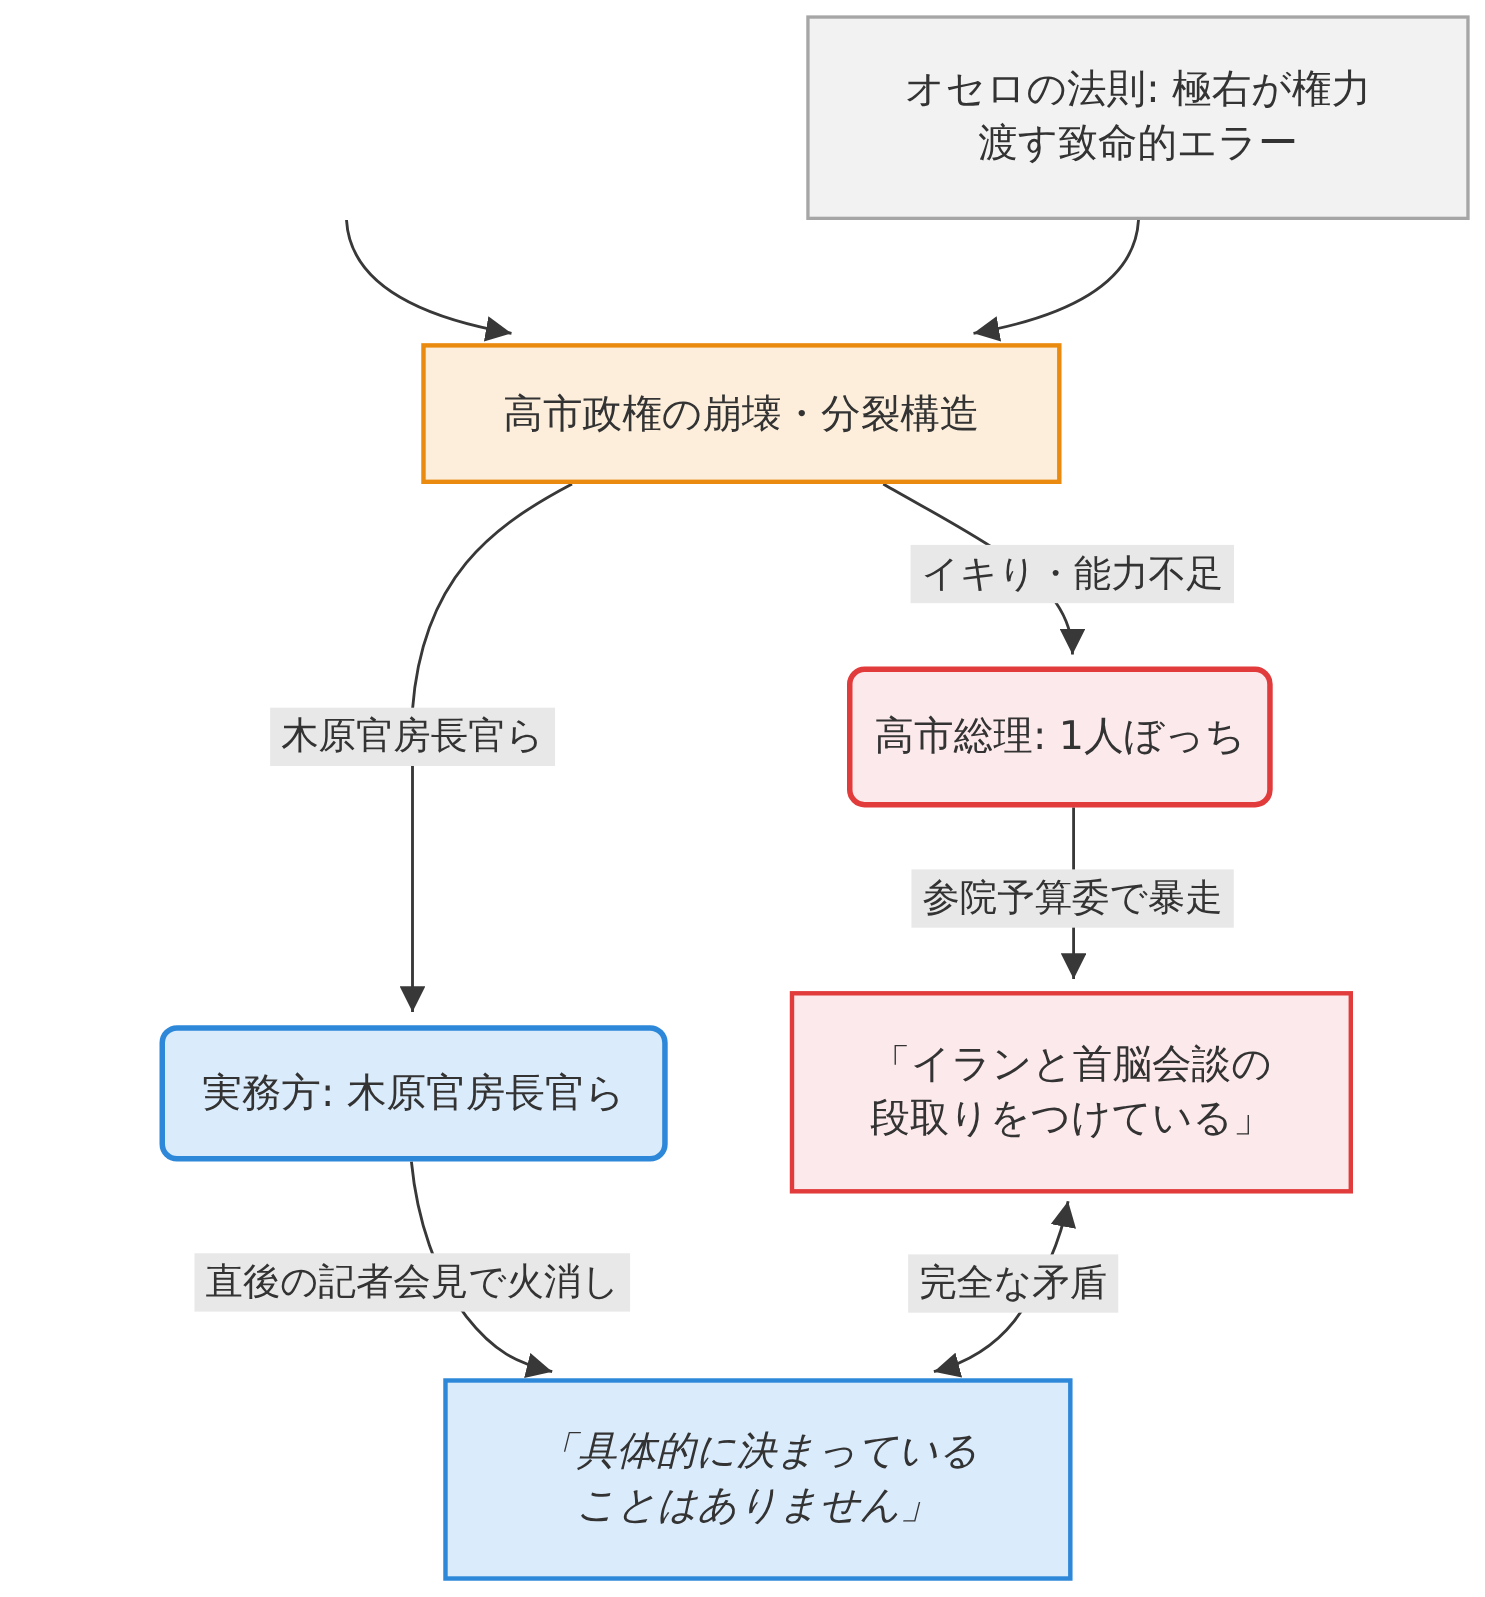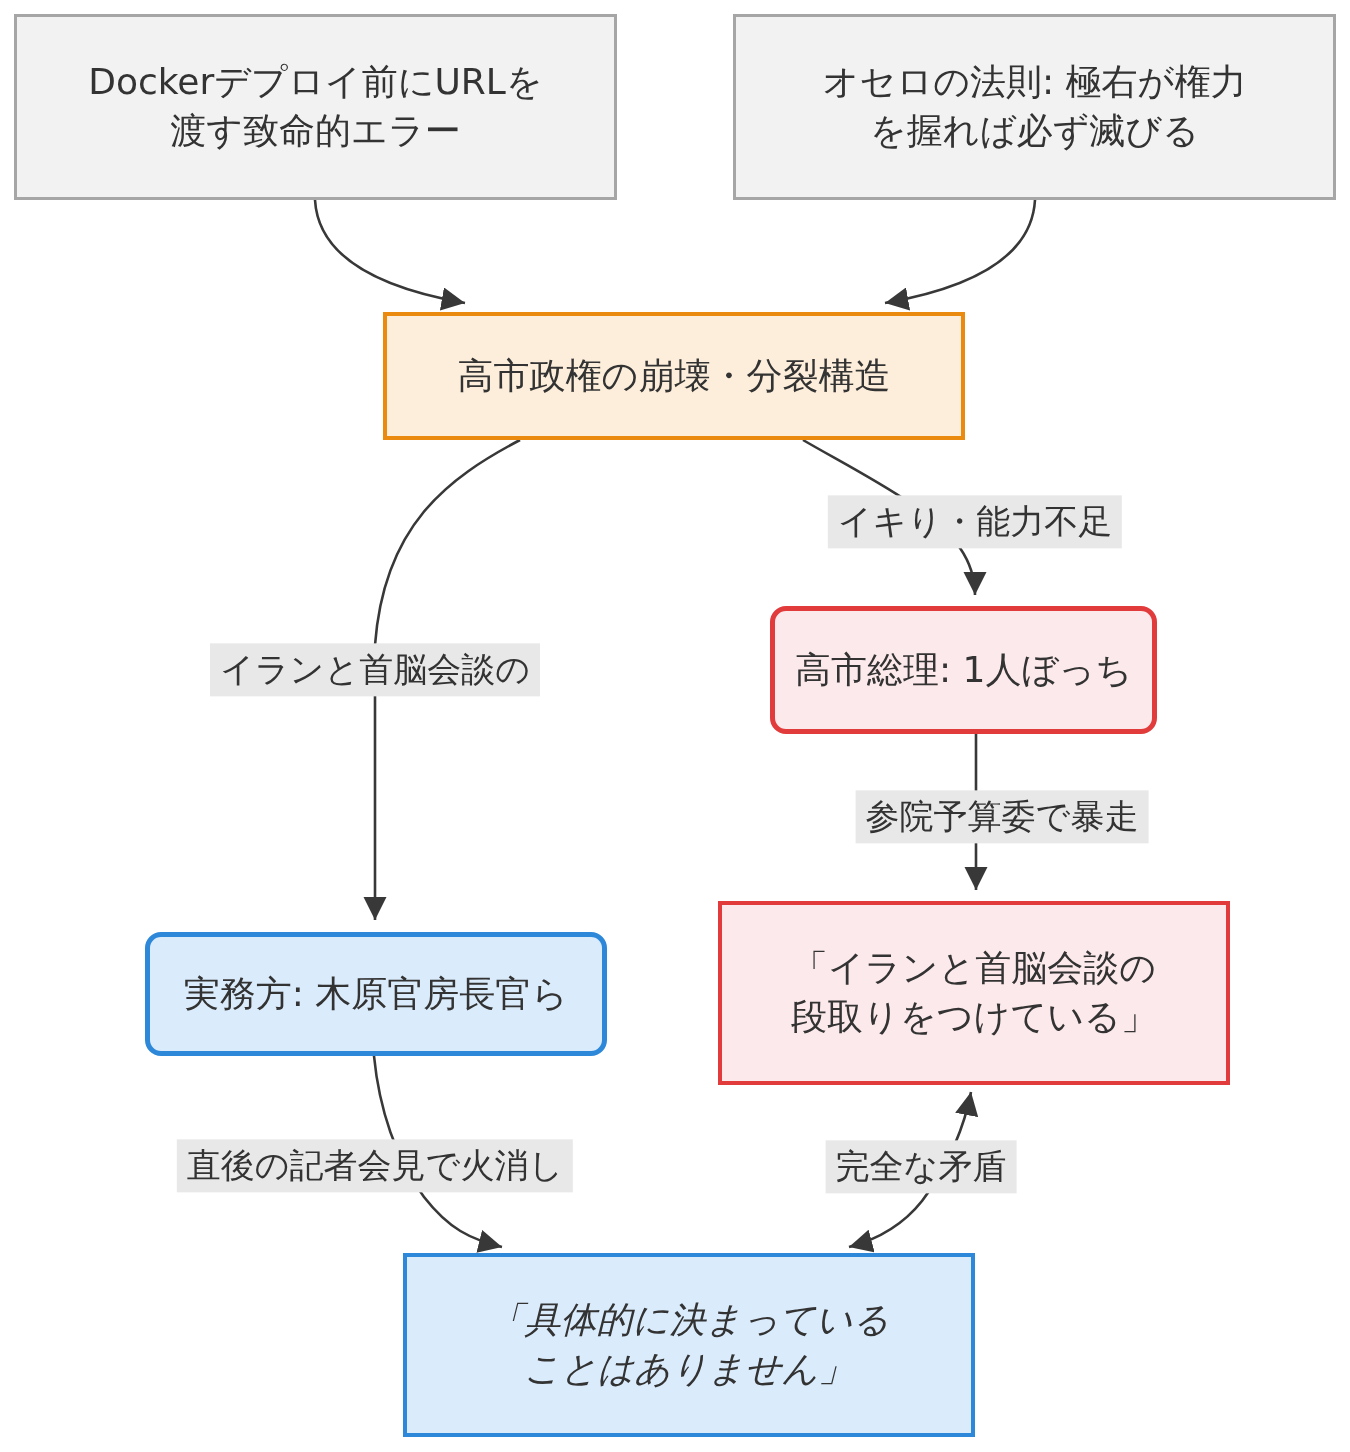--- a/index.html
+++ b/index.html
@@ -40,28 +40,24 @@
     </defs>
     <path class="edge" d="M 315 200 C 318 252, 368 286, 465 303" marker-end="url(#arrow)"></path>
     <path class="edge" d="M 1035 200 C 1032 252, 982 286, 885 303" marker-end="url(#arrow)"></path>
     <path class="edge" d="M 520 440 C 448 478, 384 525, 375 645 L 375 920" marker-end="url(#arrow)"></path>
     <path class="edge" d="M 803 440 C 858 472, 932 508, 960 548 C 971 564, 975 578, 975 595" marker-end="url(#arrow)"></path>
     <path class="edge" d="M 976 734 L 976 890" marker-end="url(#arrow)"></path>
     <path class="edge" d="M 374 1056 C 379 1108, 396 1160, 424 1197 C 449 1229, 470 1239, 502 1247" marker-end="url(#arrow)"></path>
     <path class="edge" d="M 971 1092 C 965 1124, 949 1166, 922 1201 C 903 1225, 879 1239, 849 1247" marker-start="url(#arrow)" marker-end="url(#arrow)"></path>
   </svg>
 
-  <div class="node gray" style="left:14px;top:14px;width:603px;height:186px;">
-    <span class="label">Dockerデプロイ前にURLを
-渡す致命的エラー</span>
-  </div>
 
   <div class="node gray" style="left:733px;top:14px;width:603px;height:186px;">
     <span class="label">オセロの法則: 極右が権力
-を握れば必ず滅びる</span>
+渡す致命的エラー</span>
   </div>
 
   <div class="node orange" style="left:383px;top:312px;width:582px;height:128px;font-family:Liberation Serif, serif;">
     <span class="label">高市政権の崩壊・分裂構造</span>
   </div>
 
   <div class="node red rounded" style="left:770px;top:606px;width:387px;height:128px;">
     <span class="label">高市総理: 1人ぼっち</span>
   </div>
 
@@ -72,19 +68,19 @@
 
   <div class="node blue rounded" style="left:145px;top:932px;width:462px;height:124px;">
     <span class="label">実務方: 木原官房長官ら</span>
   </div>
 
   <div class="node blue" style="left:403px;top:1253px;width:572px;height:184px;font-style:italic;">
     <span class="label">「具体的に決まっている
 ことはありません」</span>
   </div>
 
-  <div class="edge-label" style="left:375px;top:670px;">イランと首脳会談の</div>
+  <div class="edge-label" style="left:375px;top:670px;">木原官房長官ら</div>
   <div class="edge-label" style="left:975px;top:522px;">イキり・能力不足</div>
-  <div class="edge-label" style="left:975px;top:817px;margin-left:27px;">参院予算委で暴走</div>
+  <div class="edge-label" style="left:975px;top:817px;">参院予算委で暴走</div>
   <div class="edge-label" style="left:375px;top:1166px;">直後の記者会見で火消し</div>
   <div class="edge-label" style="left:921px;top:1167px;">完全な矛盾</div>
 
 </div>
 
 </body></html>

